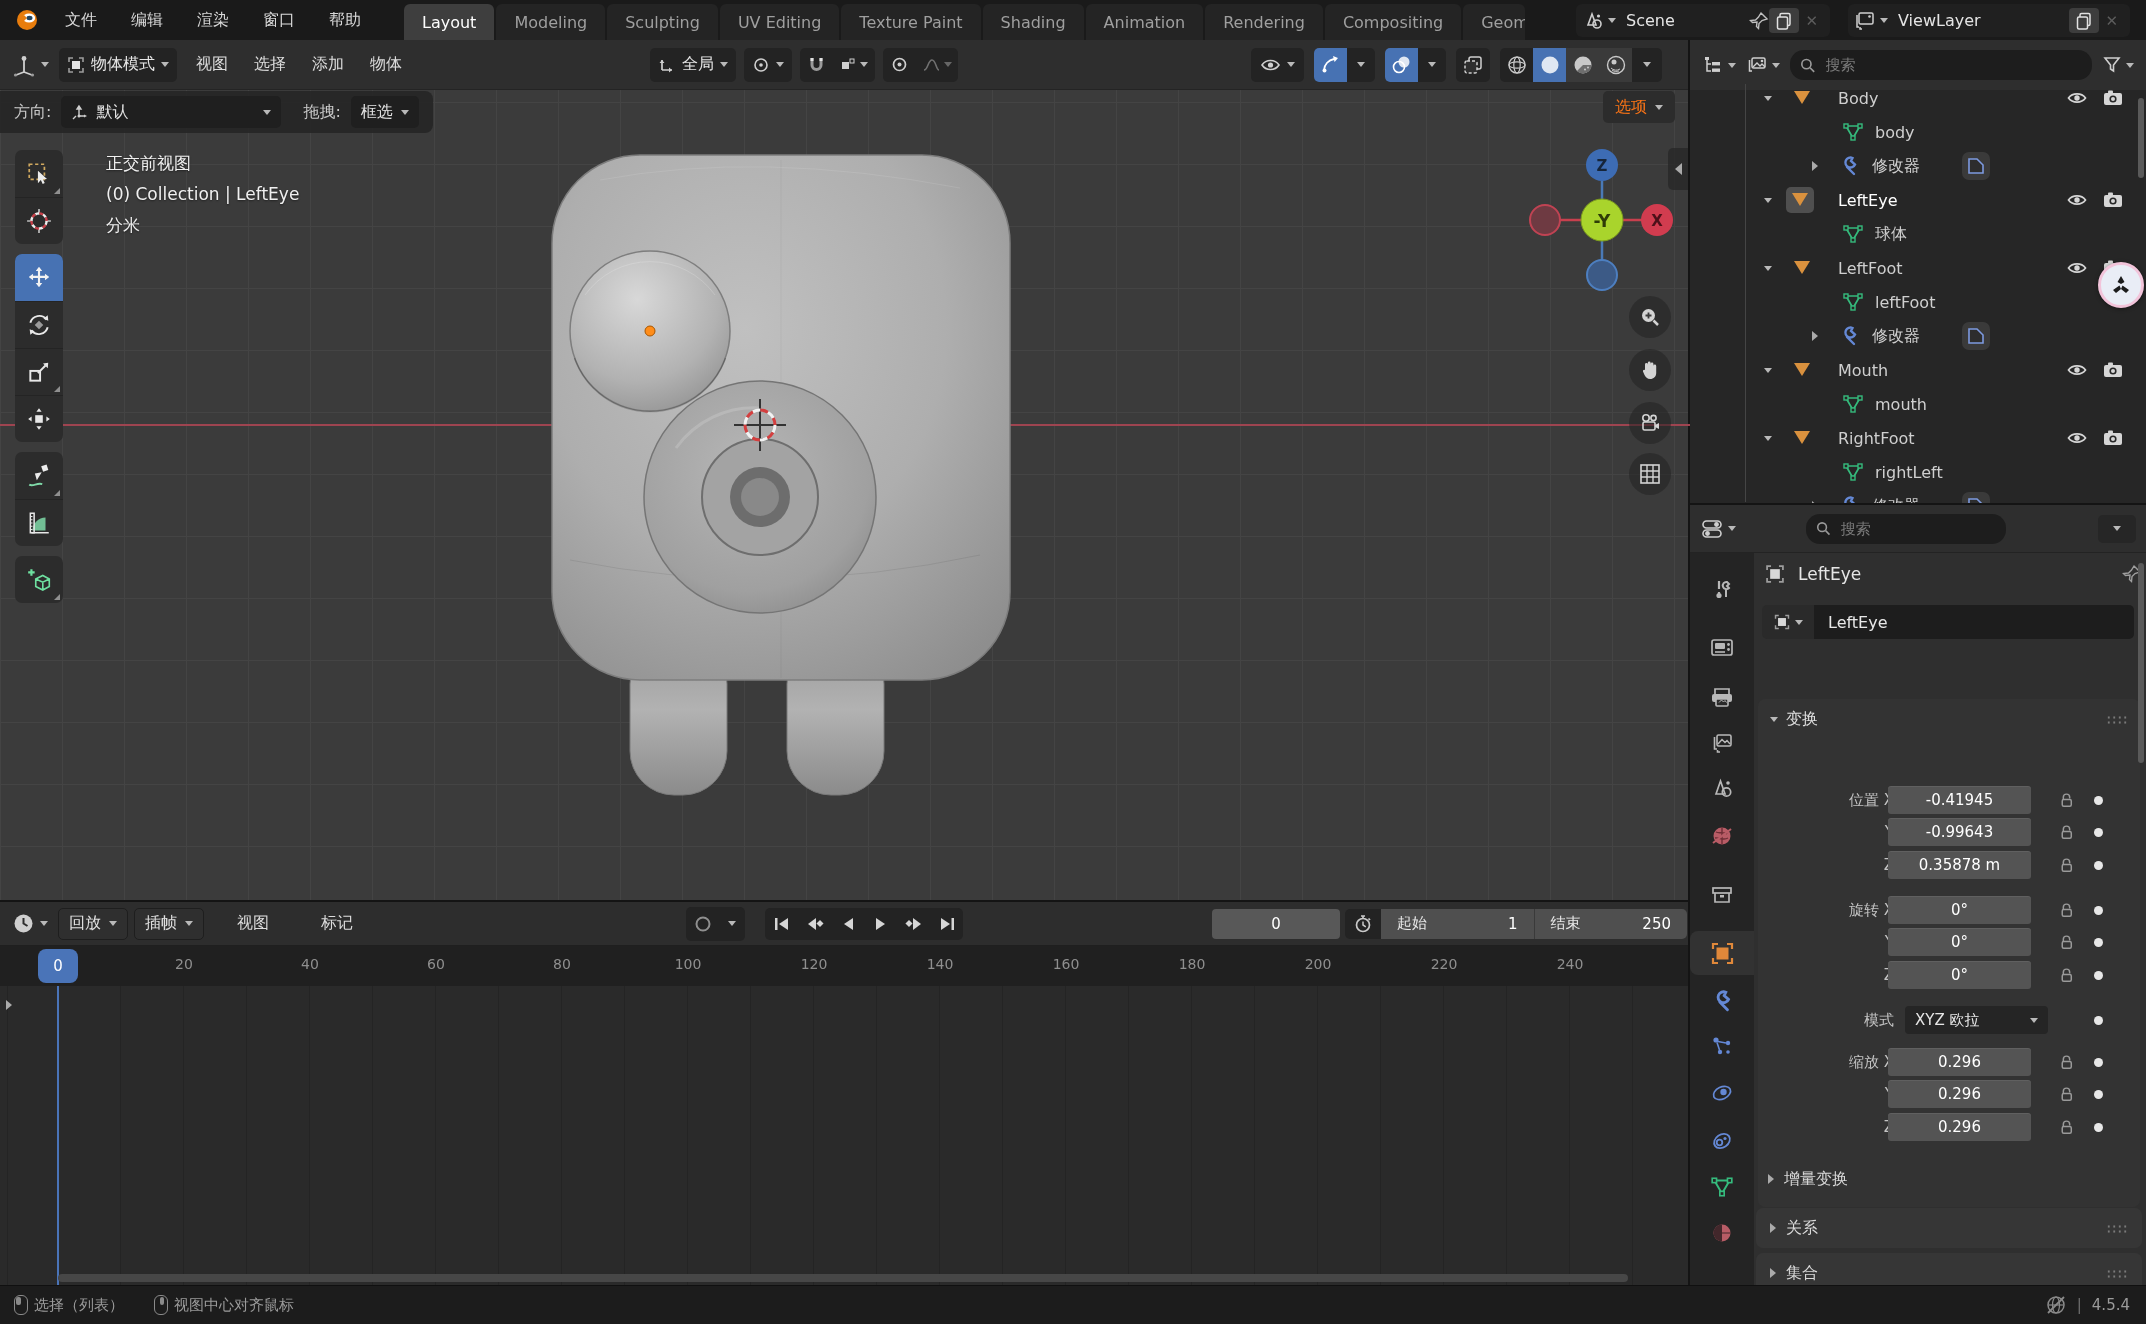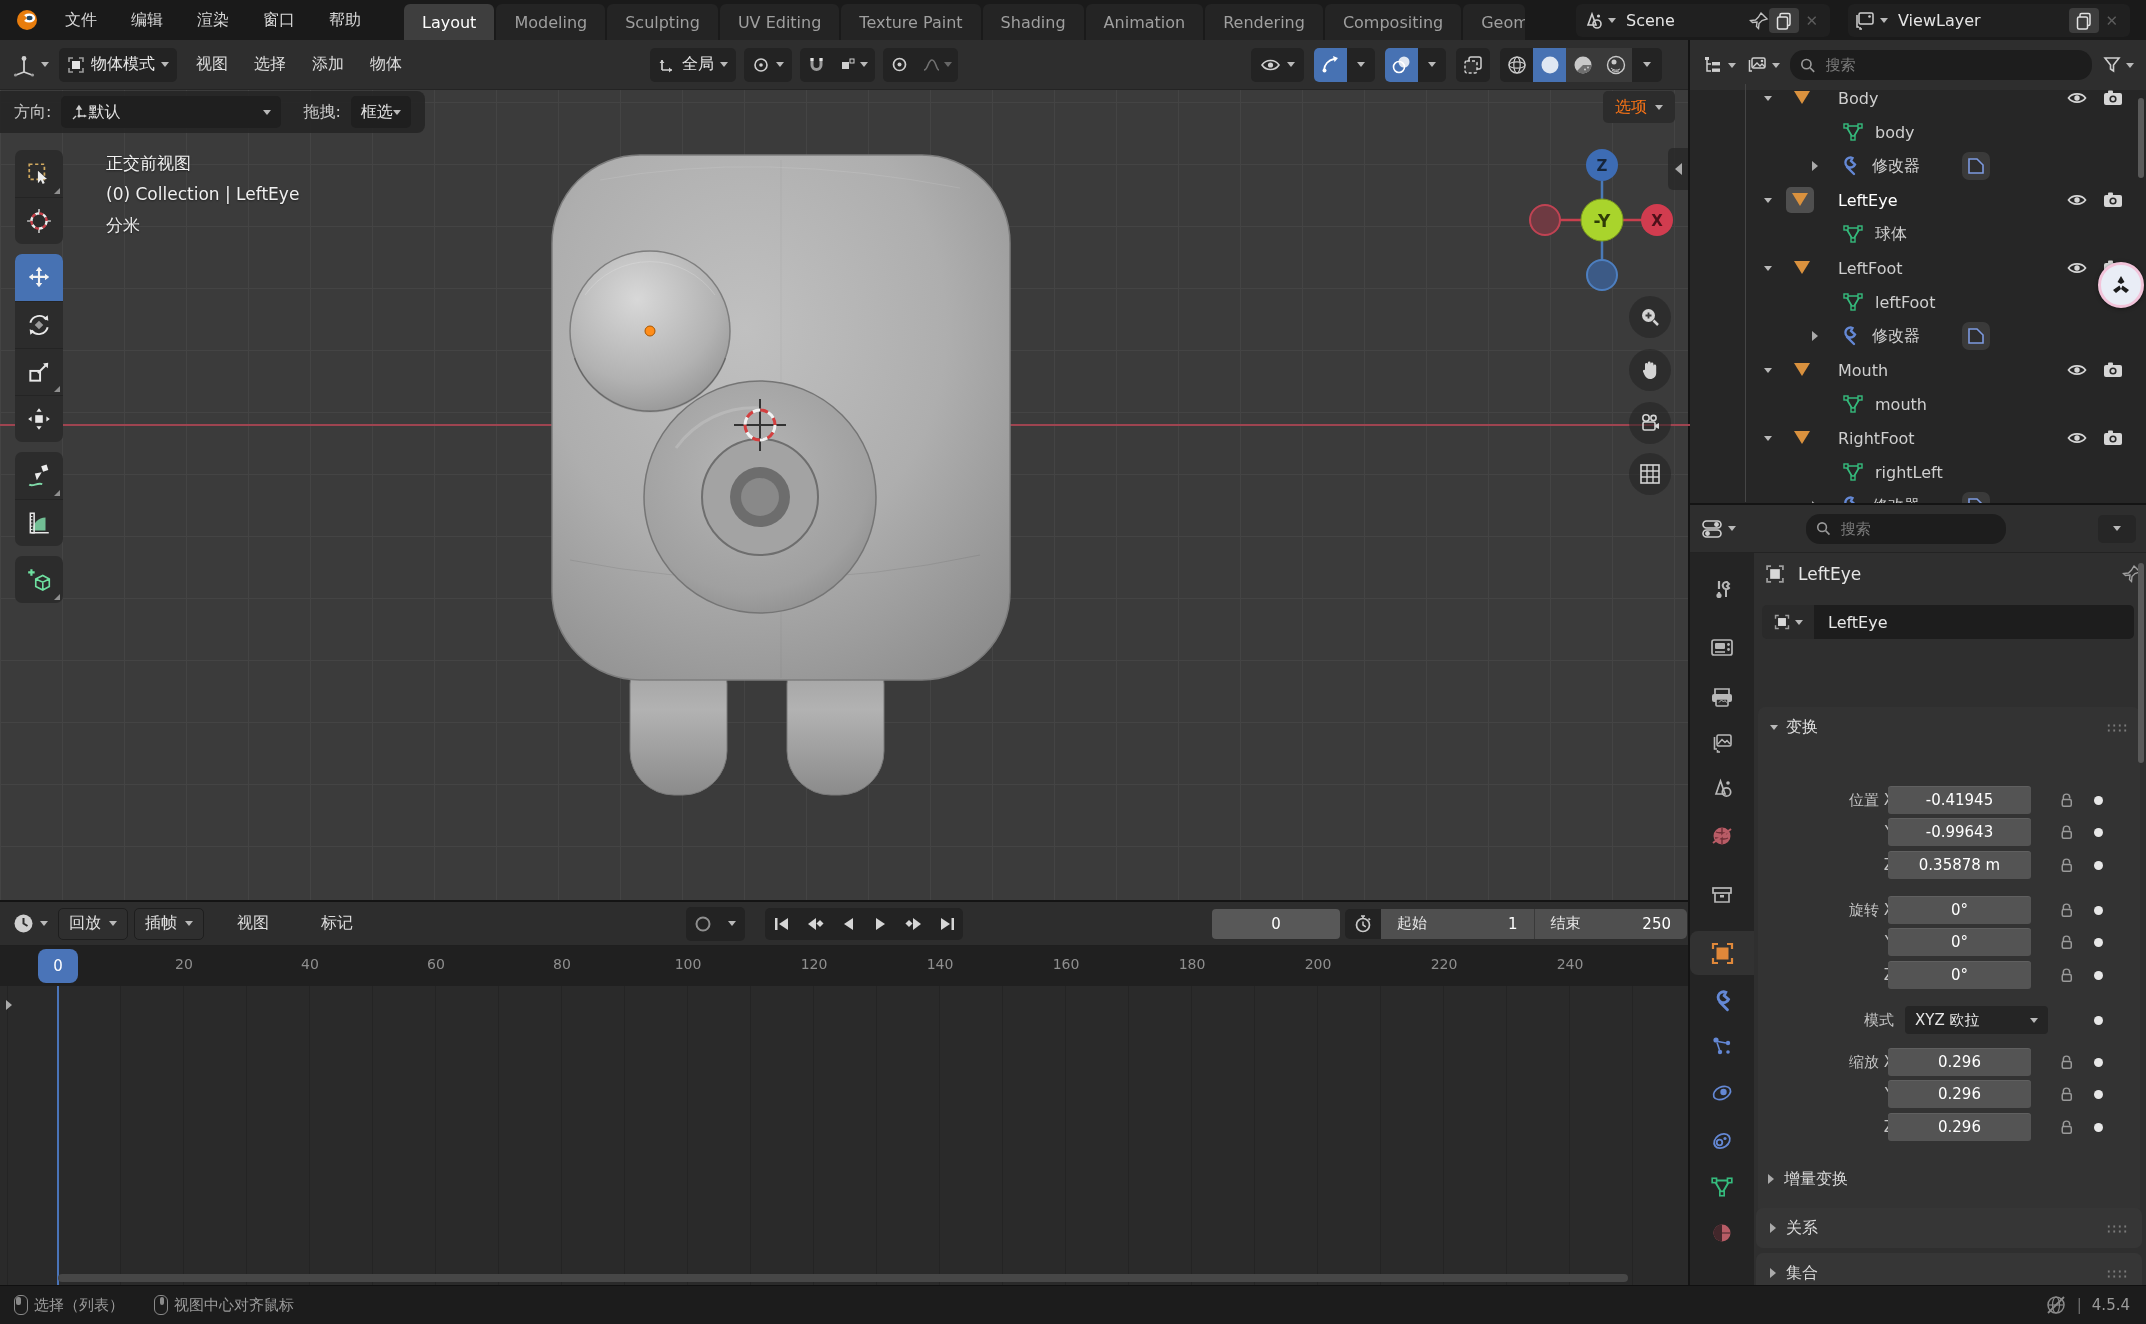--- a/index.html
+++ b/index.html
@@ -30,21 +30,21 @@
   .caret{width:0;height:0;border-left:5px solid transparent;border-right:5px solid transparent;border-top:6px solid #b9b9b9;display:inline-block;}
   .caret.sm{border-left-width:4px;border-right-width:4px;border-top-width:5px;}
   .caret-r{width:0;height:0;border-top:5px solid transparent;border-bottom:5px solid transparent;border-left:6px solid #aaa;display:inline-block;}
   .caret-l{width:0;height:0;border-top:6px solid transparent;border-bottom:6px solid transparent;border-right:7px solid #aaa;display:inline-block;}
   .icobtn{width:34px;height:34px;border-radius:5px;display:flex;align-items:center;justify-content:center;background:#232323;}
   .seg{display:flex;background:#232323;border-radius:5px;overflow:hidden;}
   .seg .s{width:33px;height:34px;display:flex;align-items:center;justify-content:center;}
   .seg .s.on{background:#4772b3;}
   .vp-tools{position:absolute;left:0;top:51px;height:42px;display:flex;align-items:center;background:rgba(38,38,38,.92);padding:0 14px;border-radius:0 8px 8px 0;gap:10px;}
   .lbl{color:#c9c9c9;font-size:16px;}
-  .dd{background:#1f1f1f;border-radius:5px;height:32px;display:flex;align-items:center;padding:0 10px;color:#e3e3e3;}
+  .dd{background:#1f1f1f;border-radius:5px;height:32px;display:flex;align-items:center;padding:0 10px;gap:8px;color:#e3e3e3;}
   .opt-btn{position:absolute;top:51px;left:1603px;height:32px;background:rgba(43,43,43,.95);border-radius:5px;display:flex;align-items:center;padding:0 12px;gap:8px;color:#f97316;}
 
   .overlay-text{position:absolute;left:106px;top:108px;line-height:31px;color:#f0f0f0;font-size:17px;text-shadow:0 1px 2px rgba(0,0,0,.45);}
 
   
   .toolbar{position:absolute;left:15px;top:110px;width:48px;display:flex;flex-direction:column;gap:10px;}
   .tgroup{background:#2c2c2c;border-radius:7px;display:flex;flex-direction:column;overflow:hidden;}
   .tool{width:48px;height:47px;display:flex;align-items:center;justify-content:center;position:relative;}
   .tool + .tool{border-top:1px solid #242424;}
   .tool.active{background:#4772b3;}
@@ -71,21 +71,21 @@
   .props{position:absolute;left:1690px;top:505px;width:456px;height:780px;background:#2f2f2f;overflow:hidden;}
   .pr-header{position:absolute;left:0;top:0;width:100%;height:48px;background:#2e2e2e;display:flex;align-items:center;padding:0 10px;gap:10px;border-bottom:1px solid #232323;}
   .tabstrip{position:absolute;left:0;top:48px;width:64px;height:732px;background:#242424;}
   .ptab{position:absolute;left:0;width:64px;height:44px;display:flex;align-items:center;justify-content:center;}
   .ptab.active{background:#323232;border-radius:8px 0 0 8px;}
   .pcontent{position:absolute;left:64px;top:48px;width:392px;height:732px;}
   .crumb{position:absolute;left:10px;top:10px;display:flex;align-items:center;gap:12px;color:#e6e6e6;font-size:17px;}
   .namefield{position:absolute;left:8px;top:52px;width:372px;height:34px;display:flex;border-radius:5px;overflow:hidden;}
   .namefield .ic{width:52px;background:#2a2a2a;display:flex;align-items:center;justify-content:center;gap:4px;}
   .namefield .nf{flex:1;background:#1d1d1d;color:#e8e8e8;display:flex;align-items:center;padding:0 14px;font-size:16px;}
-  .panel{position:absolute;left:4px;top:154px;width:382px;background:#333333;border-radius:7px;}
+  .panel{position:absolute;left:4px;top:146px;width:382px;background:#333333;border-radius:7px;}
   .p-title{display:flex;align-items:center;gap:8px;color:#e0e0e0;font-size:16px;padding:10px 12px 2px 12px;}
   .grip{width:22px;height:9px;background-image:radial-gradient(#7a7a7a 1.1px,transparent 1.3px);background-size:5.5px 5px;margin-left:auto;}
   .frow{position:absolute;height:28px;display:flex;align-items:center;}
   .frow .flabel{position:absolute;right:260px;color:#c3c3c3;font-size:15px;white-space:nowrap;}
   .vfield{position:absolute;left:134px;width:143px;height:28px;background:#545454;border-radius:3px;color:#fff;font-size:15px;display:flex;align-items:center;justify-content:center;box-shadow:inset 0 1px 0 rgba(255,255,255,.07);}
   .vdrop{position:absolute;left:151px;width:143px;height:28px;background:#252525;border-radius:4px;color:#e6e6e6;font-size:15px;display:flex;align-items:center;padding:0 10px;justify-content:space-between;}
   .lockpos{position:absolute;left:304px;}
   .dotpos{position:absolute;left:340px;width:9px;height:9px;border-radius:50%;background:#e8e8e8;}
   .sect{position:absolute;left:2px;width:386px;height:40px;background:#363636;border-radius:7px;display:flex;align-items:center;gap:10px;padding:0 14px;color:#dadada;font-size:16px;}
 

